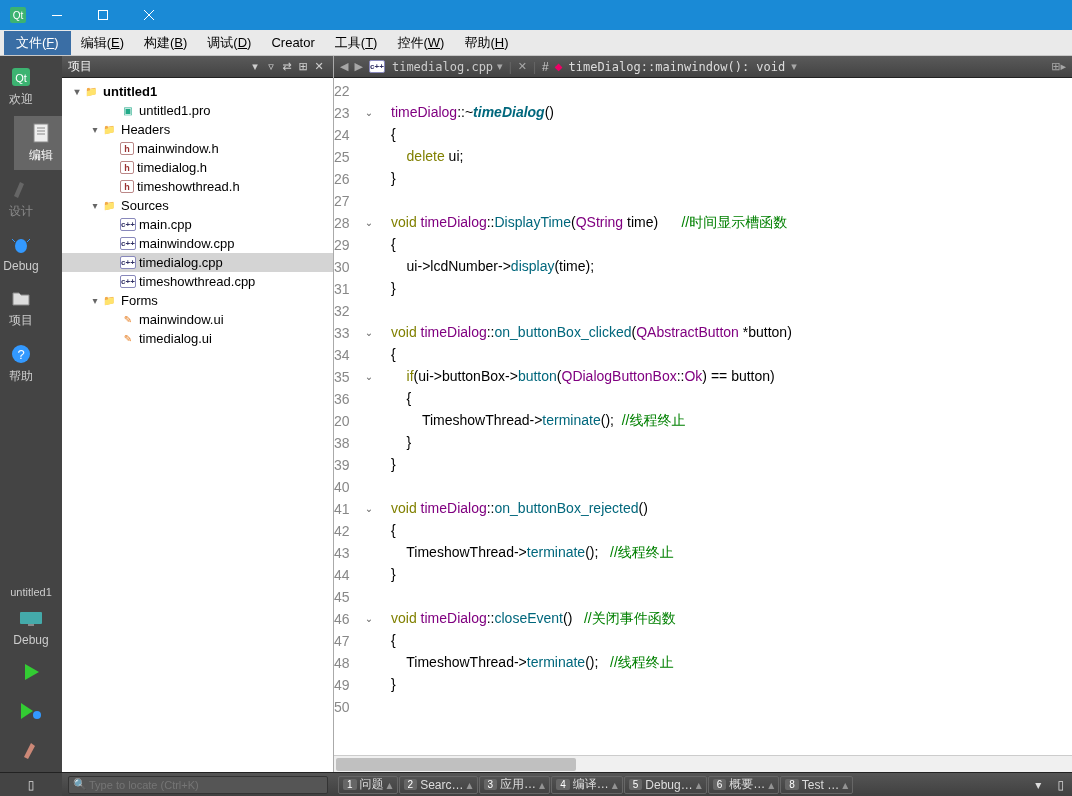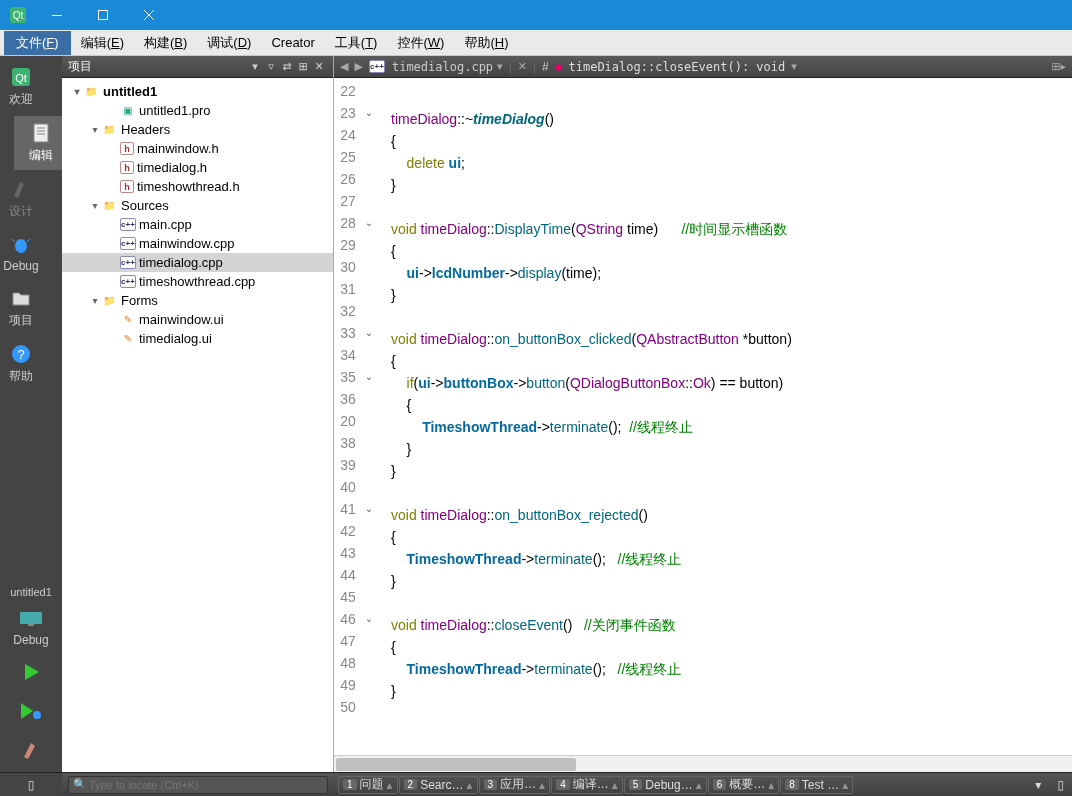--- a/index.html
+++ b/index.html
@@ -40,32 +40,32 @@
 .edtabs .nav { cursor:pointer; opacity:.7; font-size:11px; }
 .edtabs .fbox { display:flex; align-items:center; gap:4px; }
 .edtabs .fname { font-family:Consolas,monospace; }
 .edtabs .sep { color:#666; }
 .edtabs .sp { flex:1; }
 .edtabs .bcrumb { font-family:Consolas,monospace; color:#ddd; }
 .edtabs .bico { color:#e06; font-size:10px; }
 .code { flex:1; display:flex; font-family:Consolas,"Courier New",monospace; font-size:14px; background:#fff; overflow:auto; position:relative; }
 .gutter { background:#fff; text-align:right; color:#888; user-select:none; padding-top:2px; }
 .gline { height:22px; line-height:22px; display:flex; align-items:center; justify-content:flex-end; padding-right:4px; }
-.gline .ln { width:28px; text-align:center; }
+.gline .ln { width:28px; text-align:left; }
 .gline .fold { width:14px; color:#666; font-size:10px; text-align:center; }
 .gmark { width:5px; }
 .gline.mod .gmark { background:#2a8a2a; }
-.lines { padding-top:8px; padding-left:6px; white-space:pre; }
+.lines { padding-top:1px; padding-left:6px; white-space:pre; }
 .cline { height:22px; line-height:22px; }
 .kw { color:#808000; }
 .type { color:#800080; }
 .fn { color:#00677c; font-weight:normal; }
 .fni { color:#00677c; font-weight:bold; font-style:italic; }
 .cmt { color:#008000; }
-.var { color:#0369a1;font-weight:bold; }
+.var { color:#000000; }
 .hscroll { height:17px; background:#f0f0f0; border-top:1px solid #ccc; position:relative; }
 .hscroll .thumb { position:absolute; left:2px; top:2px; height:13px; width:240px; background:#c0c0c0; border-radius:2px; }
 .statusbar { height:24px; background:linear-gradient(#555,#404040); color:#ddd; display:flex; align-items:center; font-size:12px; border-top:1px solid #222; }
 .sb-left { width:62px; background:#444; height:100%; display:flex; align-items:center; justify-content:center; gap:8px; }
 .sb-search { width:272px; padding:0 6px; }
 .sb-search input { width:100%; height:18px; background:#555; border:1px solid #333; color:#aaa; padding:0 20px; font-size:11px; border-radius:2px; outline:none; }
 .sb-sbox { position:relative; }
 .sb-sbox .sico2 { position:absolute; left:5px; top:2px; font-size:11px; color:#888; }
 .sb-panes { flex:1; display:flex; align-items:center; gap:1px; padding-left:4px; overflow:hidden; }
 .pane { display:flex; align-items:center; gap:3px; padding:0 4px; border:1px solid #666; border-radius:2px; height:18px; cursor:pointer; }
@@ -271,21 +271,21 @@
       <span class="fbox">
         <span class="ti tcpp">c++</span>
         <span class="fname">timedialog.cpp</span>
         <span class="nav">▾</span>
       </span>
       <span class="sep">|</span>
       <span class="nav">✕</span>
       <span class="sep">|</span>
       <span>#</span>
       <span class="bico">◆</span>
-      <span class="bcrumb">timeDialog::closeEvent(): void</span>
+      <span class="bcrumb">timeDialog::mainwindow(): void</span>
       <span class="nav">▾</span>
       <span class="sp"></span>
       <span class="nav">⊞▸</span>
     </div>
     <div class="code">
       <div class="gutter" id="gutter">
           <div class="gline">
             <span class="ln">22</span>
             <span class="fold"></span>
             <span class="gmark"></span>

